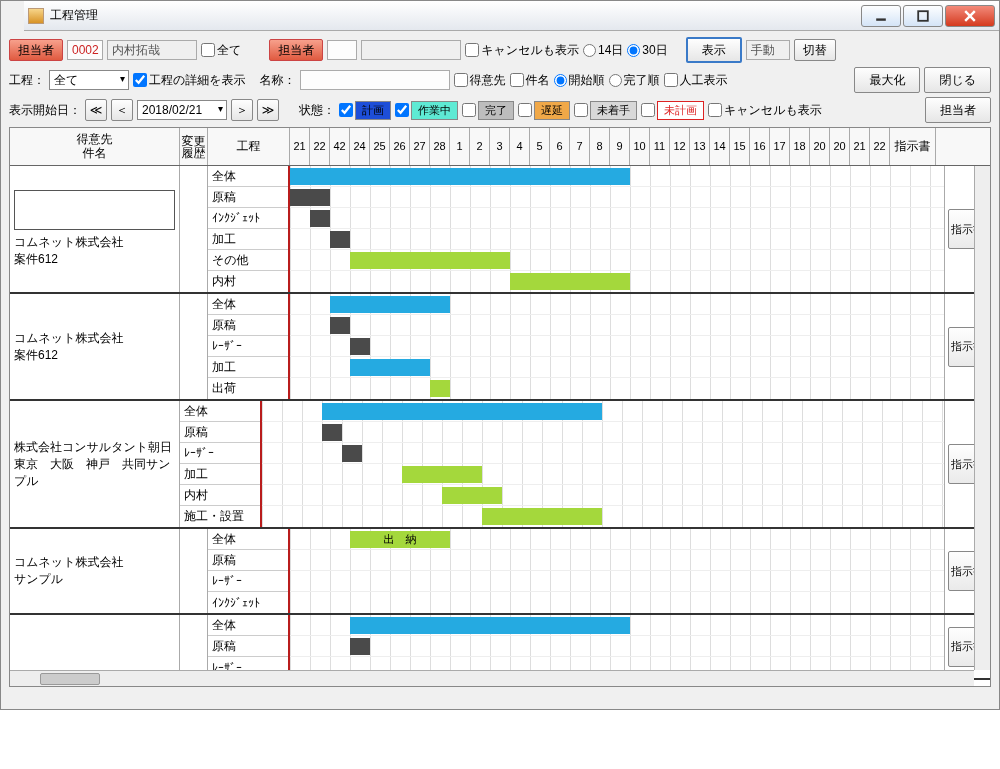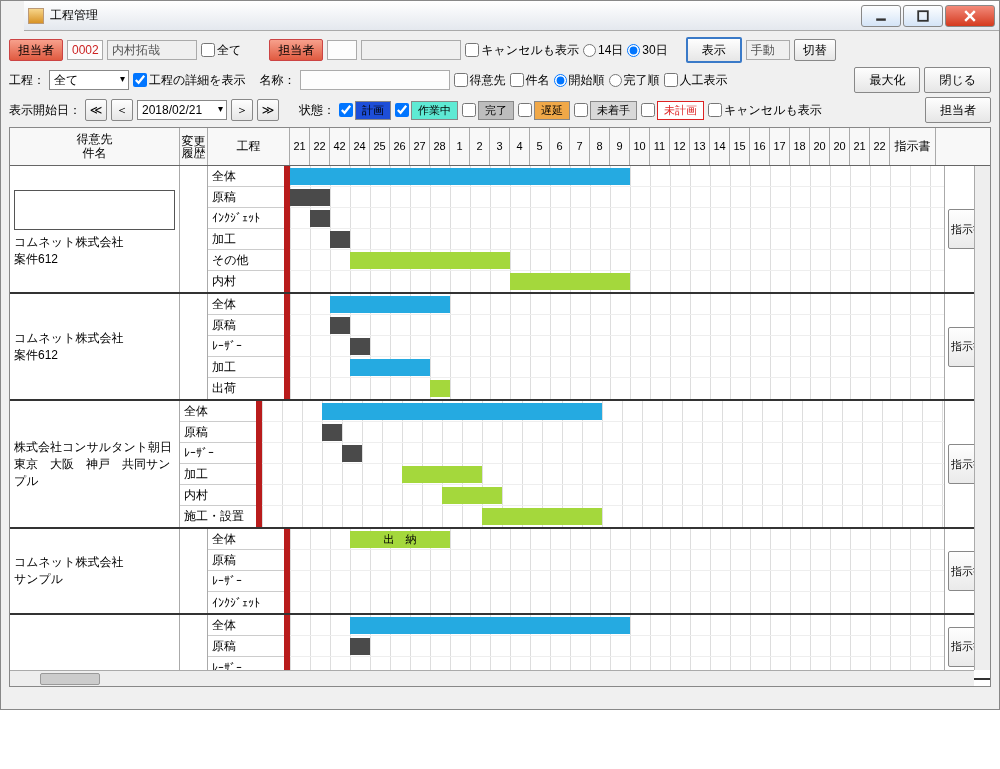--- a/index.html
+++ b/index.html
@@ -44,21 +44,21 @@
 .hcell.hist { width: 28px; writing-mode: horizontal-tb; font-size: 10px; line-height: 1; }
 .hcell.proc { width: 82px; }
 .hcell.day  { width: 20px; font-size: 11px; }
 .hcell.inst { width: 46px; }
 
 .body { overflow-y: auto; height: 522px; }
 .group { display: flex; border-bottom: 2px solid #333; }
 .gcust { width: 170px; border-right: 1px solid #aaa; padding: 4px; display: flex; flex-direction: column; justify-content: center; font-size: 12px; position: relative; }
 .gcust .box { border: 1px solid #555; height: 40px; margin-bottom: 4px; }
 .ghist { width: 28px; border-right: 1px solid #aaa; display: flex; align-items: center; justify-content: center; }
-.gproc { width: 82px; border-right: 6px solid #b91c1c; }
+.gproc { width: 82px; border-right: 2px solid #b91c1c; }
 .procrow { height: 21px; border-bottom: 1px solid #ccc; padding-left: 4px; display: flex; align-items: center; font-size: 12px; }
 .procrow:last-child { border-bottom: none; }
 .gchart { flex: 1; position: relative; background-image: linear-gradient(to right,#ddd 1px,transparent 1px); background-size: 20px 100%; }
 .gchart .row { height: 21px; position: relative; border-bottom: 1px solid #eee; }
 .gchart .row:last-child { border-bottom: none; }
 .bar { position: absolute; top: 2px; height: 17px; }
 .bar.blue  { background: #25aae1; }
 .bar.dark  { background: #4a4a4a; }
 .bar.green { background: #a4d83c; }
 .bar .txt { position: absolute; width: 100%; text-align: center; font-size: 11px; top: 1px; }

